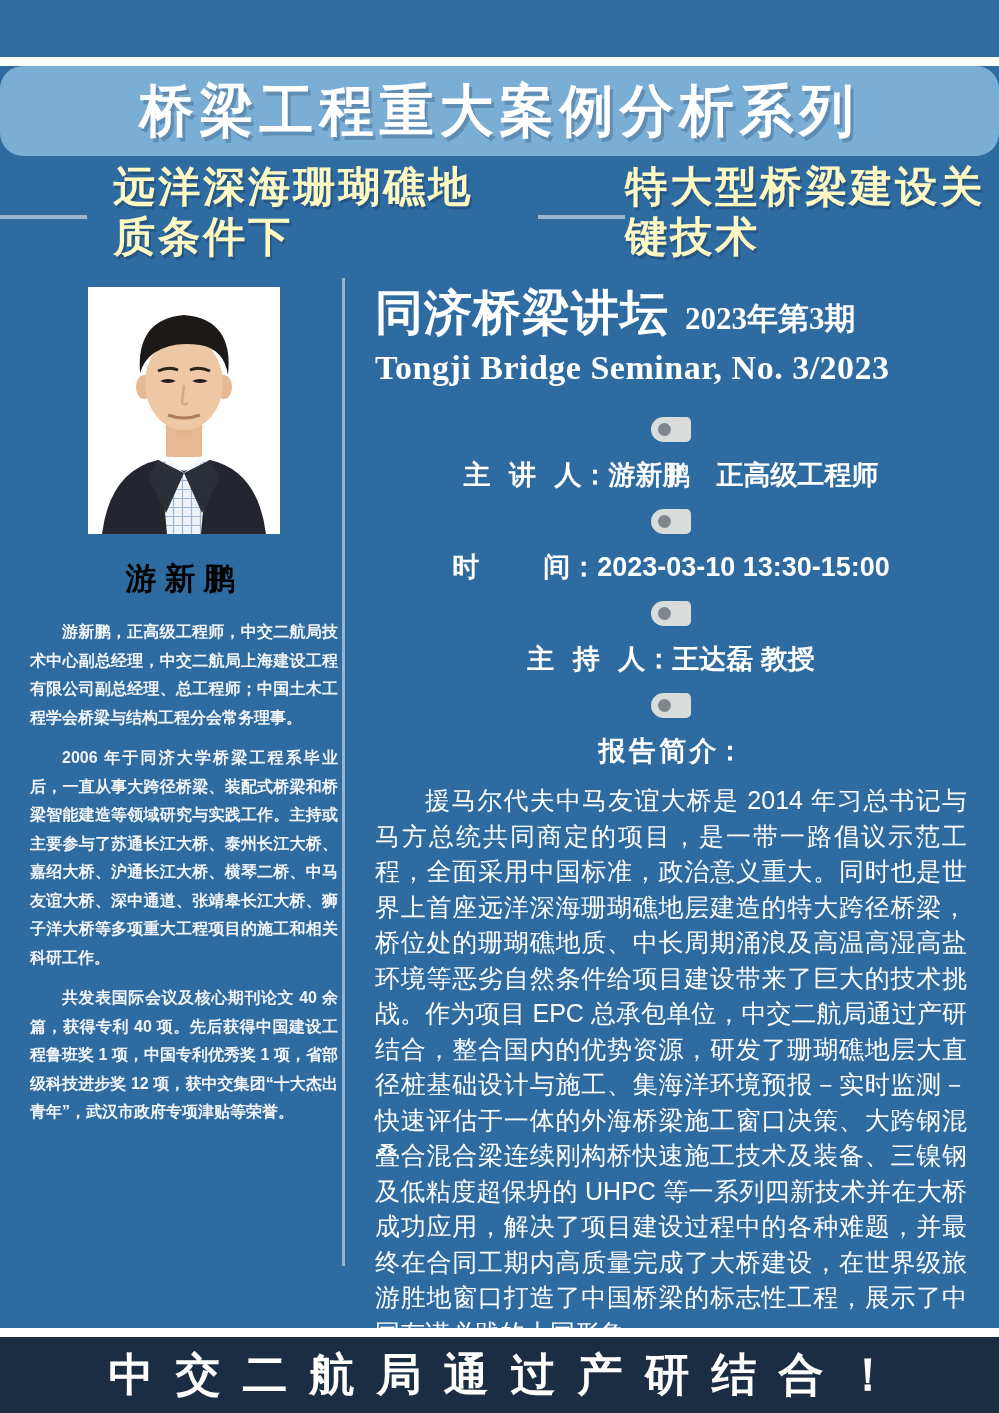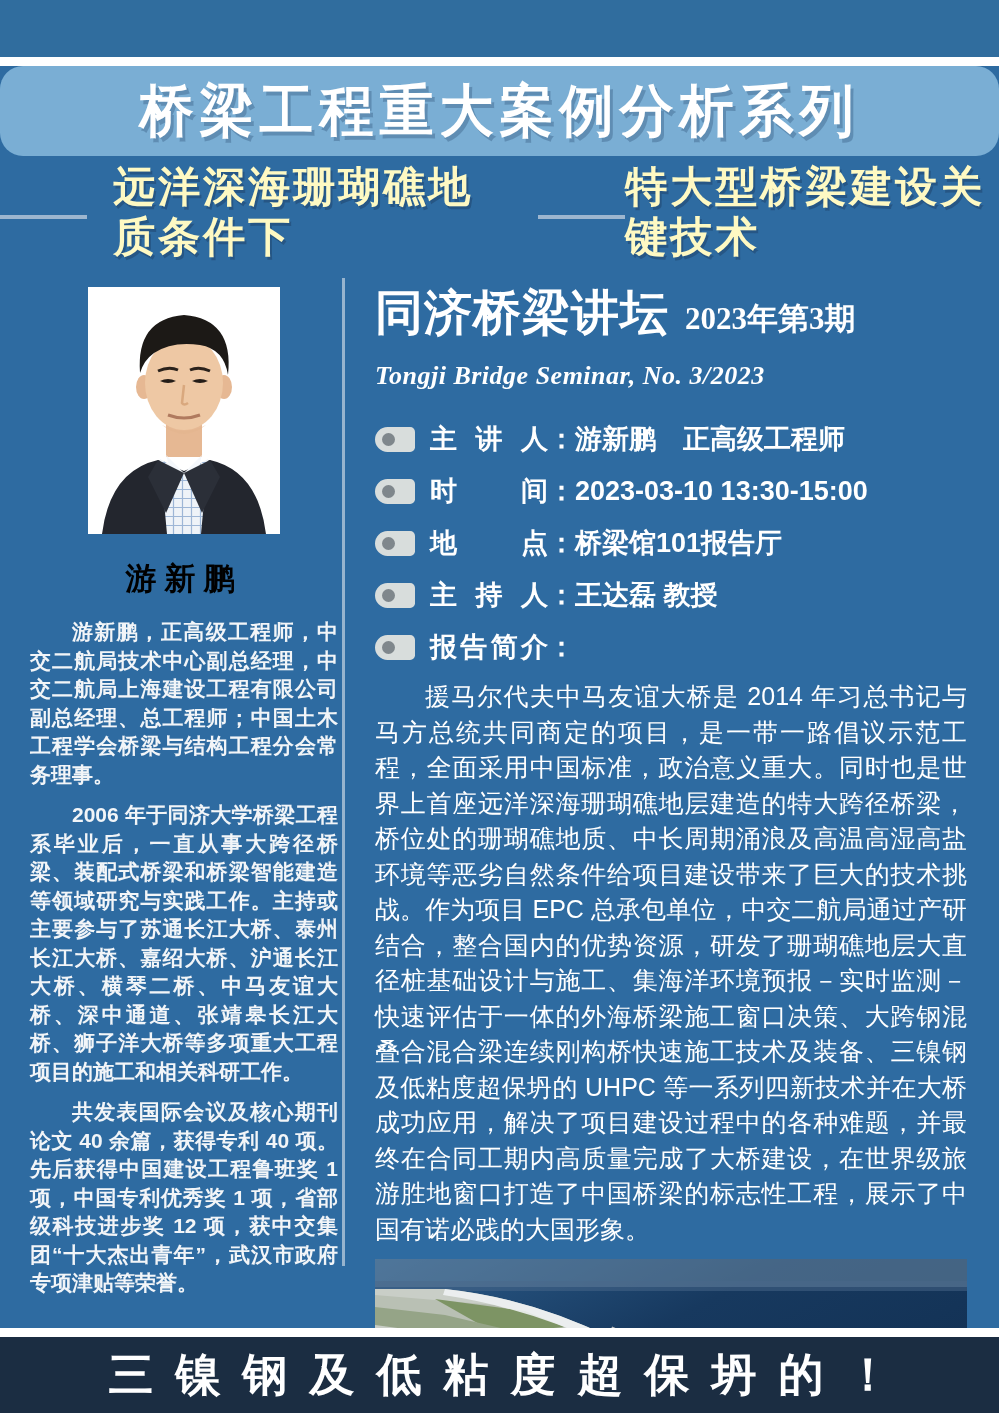--- a/index.html
+++ b/index.html
@@ -37,34 +37,34 @@
   
   .col-divider{position:absolute;left:342px;top:278px;width:3px;height:988px;background:#a9c1d6;opacity:.85;}
   
   .left-col{position:absolute;left:30px;top:287px;width:308px;color:#f2f5f8;}
   .photo-frame{width:192px;height:247px;background:#ffffff;margin:0 auto;overflow:hidden;}
   .speaker-name{
     text-align:center;color:#000000;font-size:31px;font-weight:bold;
     letter-spacing:8px;margin:24px 0 18px 0;
   }
   .bio p{
-    margin:0 0 12px 0;font-size:21px;line-height:28.5px;
+    margin:0 0 12px 0;font-size:16px;line-height:28.5px;
     text-align:justify;text-indent:2em;font-weight:bold;
   }
   
   .right-col{position:absolute;left:375px;top:272px;width:592px;color:#ffffff;}
   .sem-title-row{display:flex;align-items:baseline;gap:16px;font-family:"Liberation Serif","DejaVu Serif",serif;}
   .sem-title-cn{font-size:48px;font-weight:900;letter-spacing:1px;}
   .sem-issue{font-size:31px;font-weight:900;margin-top:26px;}
   .sem-title-en{
     font-family:"Liberation Serif","DejaVu Serif",serif;
-    font-size:26px;font-weight:900;margin-top:16px;letter-spacing:.5px;font-style:italic;
+    font-size:34px;font-weight:900;margin-top:4px;letter-spacing:.5px;
   }
   .info-list{margin-top:30px;display:flex;flex-direction:column;gap:16px;}
-  .info-row{display:flex;align-items:center;gap:15px;font-size:27px;font-weight:bold;}
+  .info-row{display:flex;align-items:center;gap:15px;font-size:27px;font-weight:bold;flex-direction:column;}
   .tag{width:40px;height:25px;background:#d8dddc;border-radius:13px 5px 5px 13px;position:relative;flex:0 0 auto;}
   .tag::after{content:"";position:absolute;left:7px;top:6px;width:13px;height:13px;border-radius:50%;background:#7f878c;}
   .info-label{display:inline-block;width:118px;text-align:justify;text-align-last:justify;}
   .abstract{
     margin:14px 0 8px 0;font-size:25px;line-height:35.5px;
     text-align:justify;text-indent:2em;font-weight:normal;
   }
   .bridge-photo{width:592px;height:306px;margin-top:12px;display:block;}
   
   .stripe-bottom{position:absolute;left:0;top:1328px;width:100%;height:9px;background:#ffffff;}
@@ -155,24 +155,20 @@
   <div class="sem-title-en">Tongji Bridge Seminar, No. 3/2023</div>
 
   <div class="info-list">
     <div class="info-row">
       <span class="tag"></span>
       <span><span class="info-label">主讲人</span><span>：</span><span>游新鹏　正高级工程师</span></span>
     </div>
     <div class="info-row">
       <span class="tag"></span>
       <span><span class="info-label">时间</span><span>：</span><span>2023-03-10 13:30-15:00</span></span>
-    </div>
-    <div class="info-row">
-      <span class="tag"></span>
-      <span><span class="info-label">地点</span><span>：</span><span>桥梁馆101报告厅</span></span>
     </div>
     <div class="info-row">
       <span class="tag"></span>
       <span><span class="info-label">主持人</span><span>：</span><span>王达磊 教授</span></span>
     </div>
     <div class="info-row">
       <span class="tag"></span>
       <span><span class="info-label">报告简介</span><span>：</span></span>
     </div>
   </div>
@@ -264,14 +260,14 @@
       <circle cx="510" cy="294" r="4"></circle>
         <circle cx="544" cy="284" r="4"></circle>
     </g>
 
     <path d="M500 290 Q530 296 575 304" fill="none" stroke="#9aa2a7" stroke-width="6"></path>
   </svg>
 </div>
 
 <div class="stripe-bottom"></div>
 <div class="band-footer">
-  <div class="footer-text">三镍钢及低粘度超保坍的！</div>
+  <div class="footer-text">中交二航局通过产研结合！</div>
 </div>
 
 </body></html>

